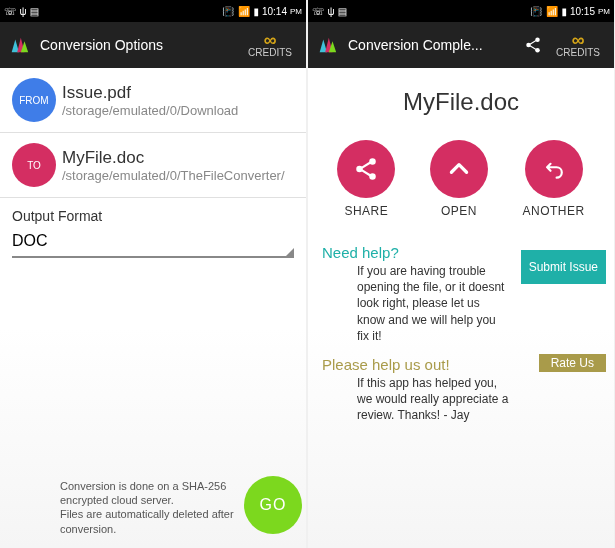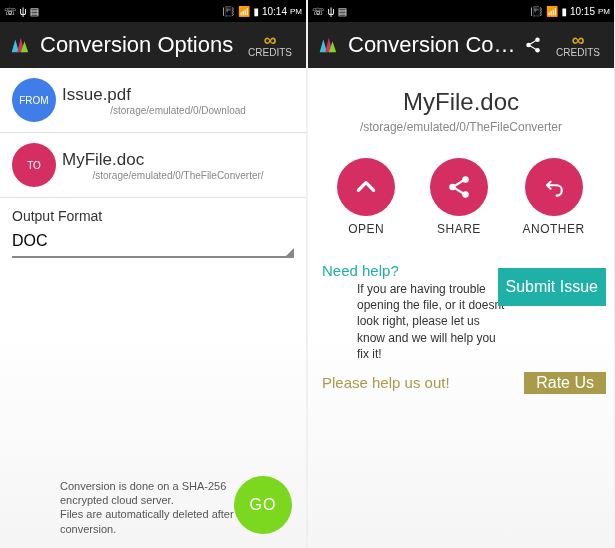--- a/index.html
+++ b/index.html
@@ -4,56 +4,56 @@
 <style>
 * { margin: 0; padding: 0; box-sizing: border-box; font-family: -apple-system, Helvetica, Arial, sans-serif; }
 body { background: #f0f0f0; display: flex; gap: 2px; }
 .phone { width: 306px; height: 548px; background: linear-gradient(to bottom, #fff 0%, #fff 60%, #f5f5f5 100%); position: relative; display: flex; flex-direction: column; }
 .statusbar { height: 22px; background: #000; color: #fff; display: flex; align-items: center; justify-content: space-between; font-size: 10px; padding: 0 4px; }
 .status-left { display: flex; align-items: center; gap: 3px; }
 .status-right { display: flex; align-items: center; gap: 3px; }
 .appbar { height: 46px; background: #222; display: flex; align-items: center; color: #fff; padding: 0 8px; position: relative; }
 .logo { width: 22px; height: 22px; margin-right: 10px; display: flex; align-items: center; }
 .logo svg { width: 22px; height: 22px; }
-.appbar-title { font-size: 22px; font-weight: 300; flex: 1; white-space: nowrap; overflow: hidden; text-overflow: ellipsis; }
+.appbar-title { font-size: 14px; font-weight: 300; flex: 1; white-space: nowrap; overflow: hidden; text-overflow: ellipsis; }
 .credits-box { display: flex; flex-direction: column; align-items: center; padding: 0 6px; }
 .infinity { color: #d4a418; font-size: 18px; font-weight: bold; line-height: 14px; }
 .credits-label { font-size: 10px; color: #ccc; }
 .share-btn { padding: 0 8px; }
 
 .file-row { display: flex; align-items: center; padding: 10px 12px; border-bottom: 1px solid #e0e0e0; }
 .badge { width: 44px; height: 44px; border-radius: 50%; display: flex; align-items: center; justify-content: center; font-size: 10px; color: #fff; margin-right: 6px; flex-shrink: 0; }
 .badge-from { background: #3f7de8; }
 .badge-to { background: #d42e62; }
 .file-info { flex: 1; min-width: 0; }
 .file-name { font-size: 17px; color: #333; }
-.file-path { font-size: 10px; color: #888; text-align: center; }
+.file-path { font-size: 13px; color: #888; }
 
 .section-label { font-size: 14px; color: #333; padding: 10px 12px 2px; }
 .dropdown { margin: 0 12px; padding: 6px 0; border-bottom: 2px solid #888; position: relative; font-size: 16px; }
 .dropdown::after { content: ''; position: absolute; right: 0; bottom: 0; border-left: 8px solid transparent; border-bottom: 8px solid #888; }
 
 .footer-note { position: absolute; bottom: 12px; left: 12px; width: 200px; font-size: 11px; color: #555; line-height: 1.3; margin-left: 48px; }
-.go-btn { position: absolute; bottom: 14px; right: 14px; width: 58px; height: 58px; border-radius: 50%; background: #7cd81e; color: #fff; display: flex; align-items: center; justify-content: center; font-size: 16px; letter-spacing: 1px; }
+.go-btn { position: absolute; bottom: 14px; right: 4px; width: 58px; height: 58px; border-radius: 50%; background: #7cd81e; color: #fff; display: flex; align-items: center; justify-content: center; font-size: 16px; letter-spacing: 1px; }
 
 .result-header { text-align: center; padding: 20px 12px 10px; }
 .result-filename { font-size: 24px; font-weight: 300; color: #333; }
 .result-path { font-size: 12px; color: #888; margin-top: 4px; }
 
 .action-row { display: flex; justify-content: space-around; padding: 14px 12px; }
 .action { display: flex; flex-direction: column; align-items: center; }
 .action-circle { width: 58px; height: 58px; border-radius: 50%; background: #d42e62; display: flex; align-items: center; justify-content: center; margin-bottom: 6px; }
 .action-label { font-size: 12px; color: #333; letter-spacing: 0.5px; }
 
 .help-section { padding: 12px 14px 0; position: relative; }
 .help-title { font-size: 15px; }
 .teal { color: #1fb0a8; }
 .olive { color: #a99b4a; }
 .help-text { font-size: 12px; color: #333; line-height: 1.35; padding-right: 90px; margin-top: 2px; margin-left: 35px; }
-.help-btn { position: absolute; right: 8px; top: 18px; padding: 10px 8px; color: #fff; font-size: 16px; }
+.help-btn { position: absolute; right: 8px; top: 18px; padding: 10px 8px; color: #fff; font-size: 12px; }
 .help-btn.teal-bg { background: #1fb0a8; }
 .help-btn.olive-bg { background: #a99b4a; top: 10px; padding: 2px 12px; }
 
 svg { display: block; }
 </style>
 </head>
 <body>
 
 <div class="phone">
   <div class="statusbar">
@@ -146,57 +146,57 @@
         </svg>
     </div>
     <div class="credits-box">
       <span class="infinity">∞</span>
       <span class="credits-label">CREDITS</span>
     </div>
   </div>
 
   <div class="result-header">
     <div class="result-filename">MyFile.doc</div>
-    <div class="result-path">/storage/emulated/0/TheFileConverter</div>
   </div>
 
   <div class="action-row">
-    <div class="action">
-      <div class="action-circle">
-        <svg width="26" height="26" viewBox="0 0 24 24">
-            <path d="M5 15 L12 8 L19 15" stroke="#fff" stroke-width="3" fill="none" stroke-linecap="round" stroke-linejoin="round"></path>
-          </svg>
-      </div>
-      <div class="action-label">OPEN</div>
-    </div>
     <div class="action">
       <div class="action-circle">
         <svg width="26" height="26" viewBox="0 0 24 24">
             <circle cx="18" cy="5" r="3" fill="#fff"></circle>
             <circle cx="6" cy="12" r="3" fill="#fff"></circle>
             <circle cx="18" cy="19" r="3" fill="#fff"></circle>
             <line x1="8" y1="11" x2="16" y2="6" stroke="#fff" stroke-width="2"></line>
             <line x1="8" y1="13" x2="16" y2="18" stroke="#fff" stroke-width="2"></line>
           </svg>
       </div>
       <div class="action-label">SHARE</div>
     </div>
     <div class="action">
       <div class="action-circle">
         <svg width="26" height="26" viewBox="0 0 24 24">
+            <path d="M5 15 L12 8 L19 15" stroke="#fff" stroke-width="3" fill="none" stroke-linecap="round" stroke-linejoin="round"></path>
+          </svg>
+      </div>
+      <div class="action-label">OPEN</div>
+    </div>
+    <div class="action">
+      <div class="action-circle">
+        <svg width="26" height="26" viewBox="0 0 24 24">
             <path d="M7 8 L3 12 M3 12 L7 16 M3 12 L14 12 A6 6 0 1 1 14 24" stroke="#fff" stroke-width="2.5" fill="none" stroke-linecap="round" transform="scale(0.8) translate(4,1)"></path>
           </svg>
       </div>
       <div class="action-label">ANOTHER</div>
     </div>
   </div>
 
   <div class="help-section">
     <div class="help-title teal">Need help?</div>
     <div class="help-text">If you are having trouble opening the file, or it doesnt look right, please let us know and we will help you fix it!</div>
     <div class="help-btn teal-bg">Submit Issue</div>
   </div>
 
   <div class="help-section">
     <div class="help-title olive">Please help us out!</div>
+    <div class="help-text">If this app has helped you, we would really appreciate a review. Thanks! - Jay</div>
     <div class="help-btn olive-bg">Rate Us</div>
   </div>
 </div>
 
 </body></html>

